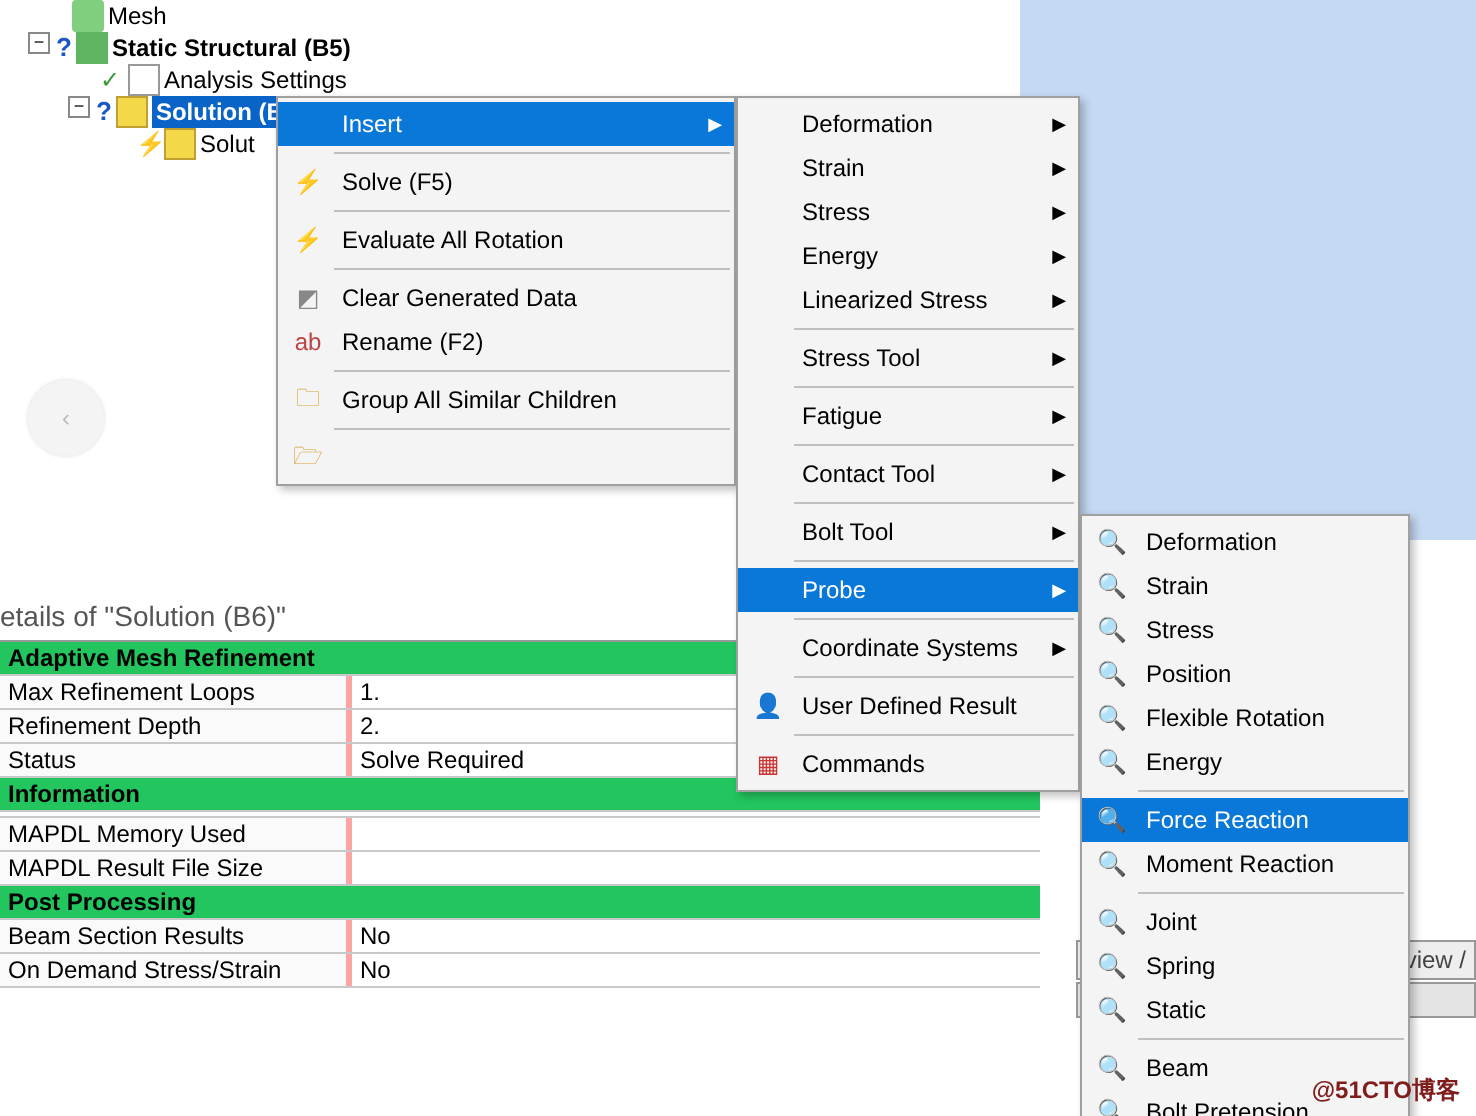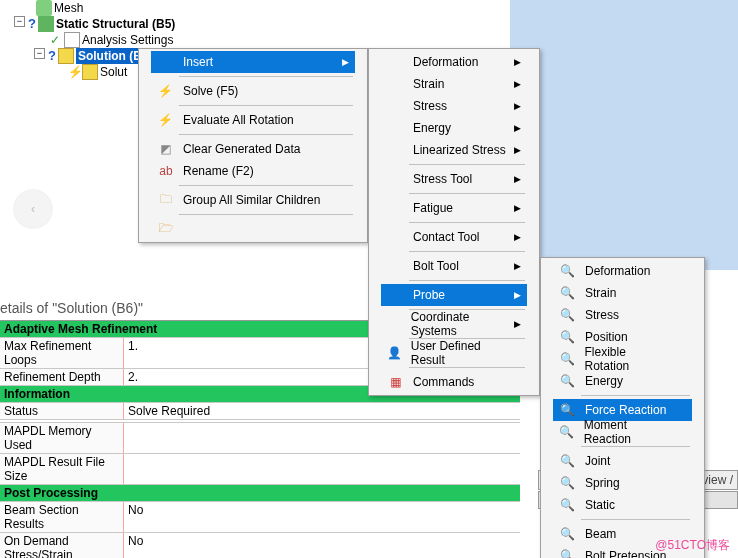--- a/index.html
+++ b/index.html
@@ -16,37 +16,37 @@
   .ic-struct { background:#5fb55f; }
   .ic-analysis { background:#fff; border:1px solid #999; }
   .ic-solution { background:#f3d84a; border:1px solid #c0a030; }
   .ic-solinfo { background:#f3d84a; border:1px solid #c0a030; }
 
   .back-circle { position:absolute; left:14px; top:190px; width:38px; height:38px; border-radius:50%; background:#f4f4f4; box-shadow:0 0 2px rgba(0,0,0,.15); display:flex; align-items:center; justify-content:center; color:#bbb; font-size:16px;}
   
   .details-title { position:absolute; left:0; top:300px; font-size:14px; color:#555; }
   .details-grid { position:absolute; left:0; top:320px; width:520px; border-top:1px solid #999; }
   .dg-row { display:flex; border-bottom:1px solid #c8c8c8; }
-  .dg-row .c1 { width:124px; padding:1px 4px; border-right:1px solid #fca5a5; background:#fafafa;}
+  .dg-row .c1 { width:176px; padding:1px 4px; border-right:3px solid #fca5a5; background:#fafafa;}
   .dg-row .c2 { flex:1; padding:1px 4px; background:#fff;}
   .dg-row.section .c1 { font-weight:bold; background:#22c55e; width:520px; border-right:none;}
   
-  .ctx-menu { position:absolute; background:#f4f4f4; border:1px solid #a0a0a0; box-shadow:2px 2px 4px rgba(0,0,0,.25); padding:2px 12px; }
+  .ctx-menu { position:absolute; background:#f4f4f4; border:1px solid #a0a0a0; box-shadow:2px 2px 4px rgba(0,0,0,.25); padding:2px 0; }
   .ctx-menu .mi { display:flex; align-items:center; height:22px; padding:0 20px 0 4px; position:relative; cursor:default;}
   .ctx-menu .mi .mic { width:22px; height:18px; display:flex; align-items:center; justify-content:center; margin-right:6px; font-size:12px;}
   .ctx-menu .mi.hi { background:#0a78d8; color:#fff; }
   .ctx-menu .mi .arr { position:absolute; right:6px; font-size:9px; }
   .ctx-menu .sep { height:1px; background:#c0c0c0; margin:3px 2px 3px 28px; }
   .ctx-menu.main { left:138px; top:48px; width:230px; }
   .ctx-menu.sub1 { left:368px; top:48px; width:172px; }
   .ctx-menu.sub2 { left:540px; top:257px; width:165px; }
   
   .bg-tab { position:absolute; right:0; top:470px; width:200px; height:20px; border:1px solid #999; background:#eee; font-size:11px; padding:2px 4px; color:#444;}
   .bg-gra { position:absolute; right:0; top:491px; width:200px; height:18px; border:1px solid #999; background:#e4e4e4; font-size:11px; padding:1px 4px; color:#444;}
-  .watermark { position:absolute; right:8px; bottom:4px; color:#ec4899; font-size:12px;}
+  .watermark { position:absolute; right:8px; bottom:4px; color:#7f1d1d; font-size:12px;font-weight:bold;}
   
   .i-folder{color:#d9a23a;} .i-bolt{color:#e6b800;} .i-clear{color:#888;} .i-rename{color:#b44;} .i-probe{font-size:11px;} 
 </style>
 </head>
 <body>
 
 <div class="tree-area">
   <div class="tree">
     <div class="tree-row" style="padding-left:26px;">
       <span class="ic ic-mesh"></span>
@@ -87,26 +87,26 @@
       <div class="c1">Adaptive Mesh Refinement</div>
     </div>
   <div class="dg-row">
       <div class="c1">Max Refinement Loops</div>
       <div class="c2">1.</div>
     </div>
   <div class="dg-row">
       <div class="c1">Refinement Depth</div>
       <div class="c2">2.</div>
     </div>
+  <div class="dg-row">
+      <div class="c1">Status</div>
+      <div class="c2">Solve Required</div>
+    </div>
   <div class="dg-row section">
       <div class="c1">Information</div>
-    </div>
-  <div class="dg-row">
-      <div class="c1">Status</div>
-      <div class="c2">Solve Required</div>
     </div>
   <div class="dg-row">
       <div class="c2"></div>
     </div>
   <div class="dg-row">
       <div class="c1">MAPDL Memory Used</div>
       <div class="c2"></div>
     </div>
   <div class="dg-row">
       <div class="c1">MAPDL Result File Size</div>

